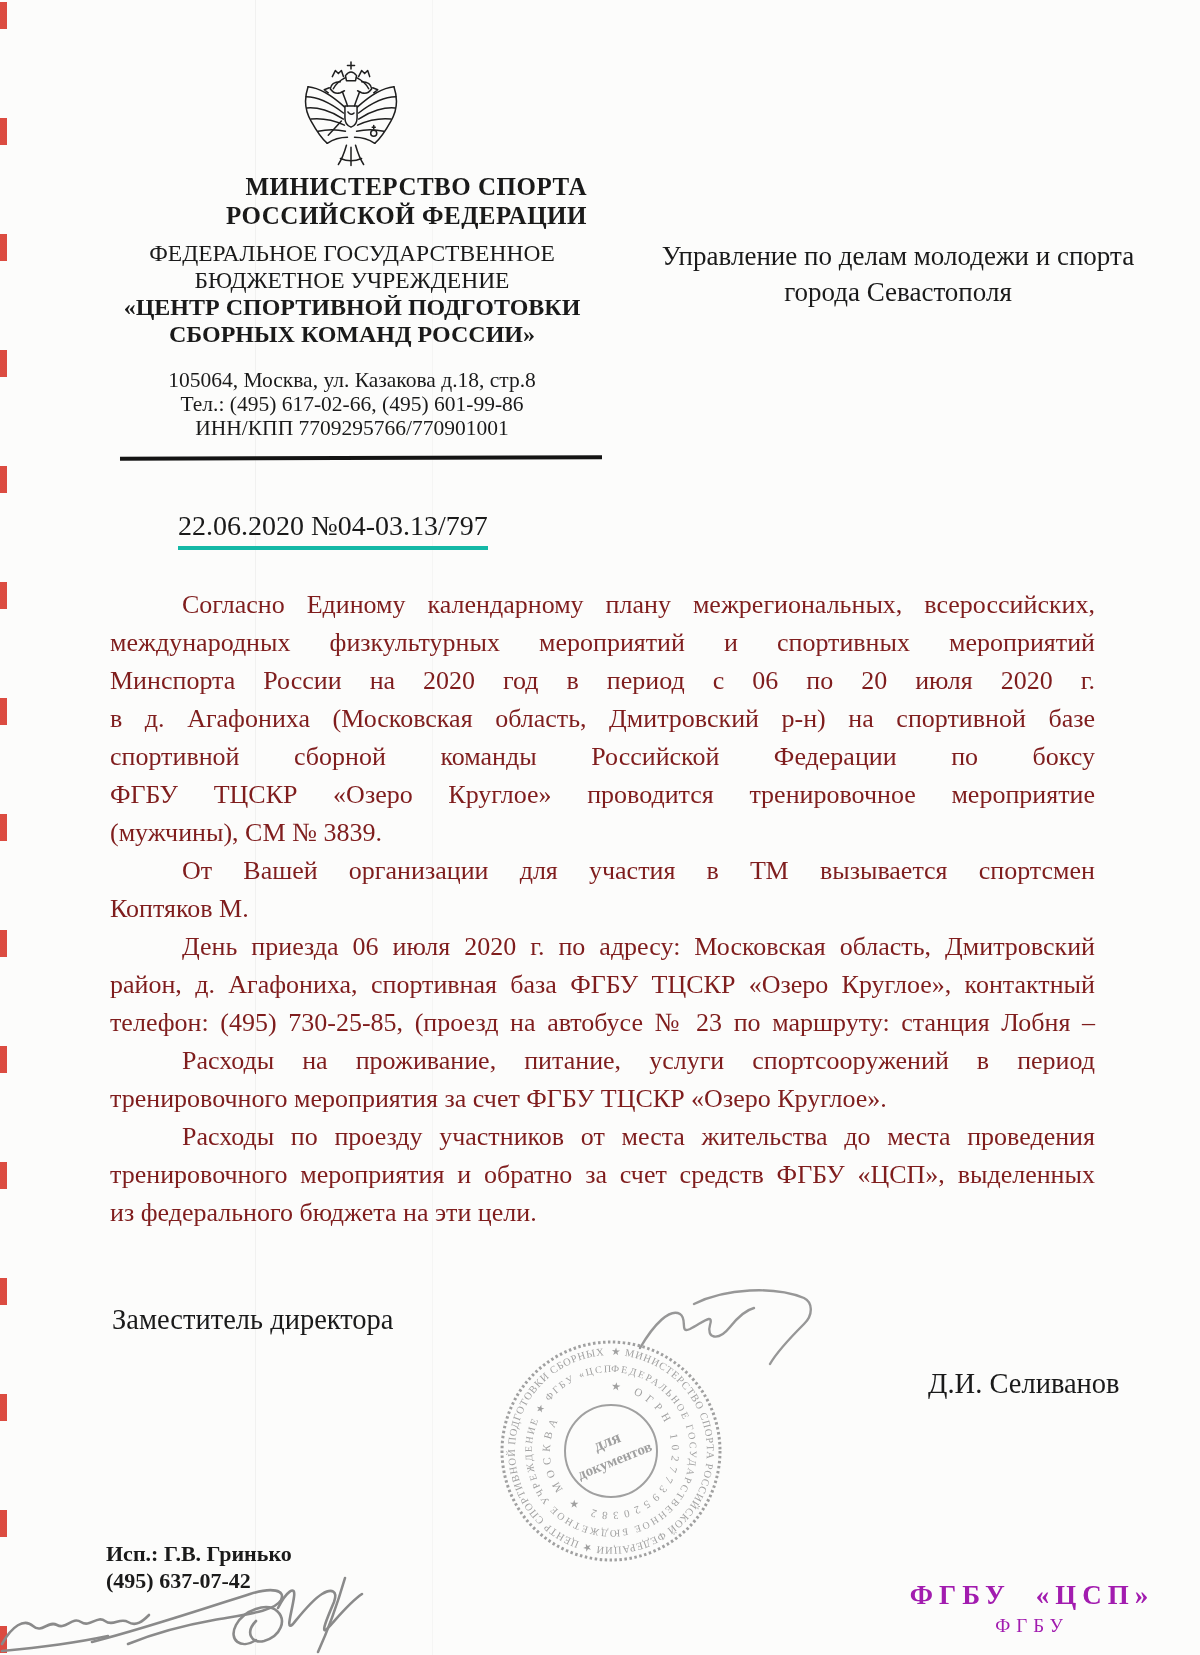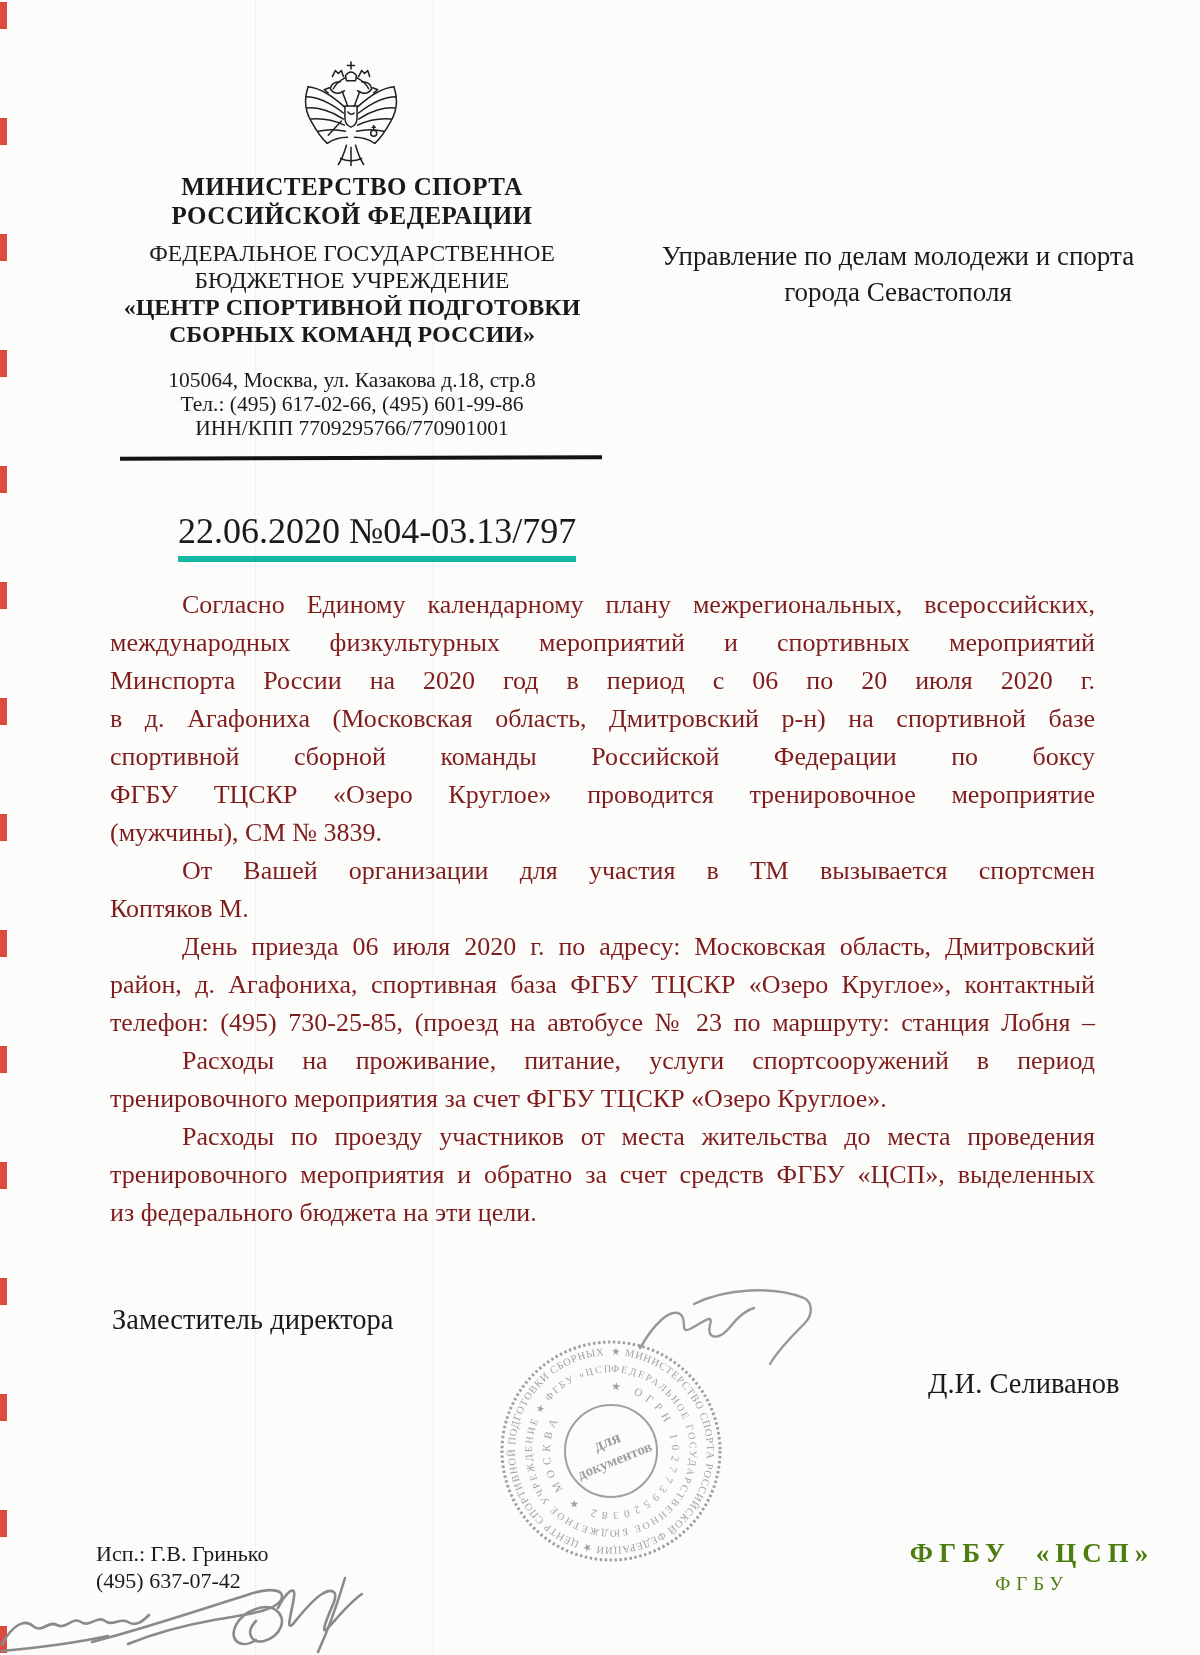--- a/index.html
+++ b/index.html
@@ -6,42 +6,42 @@
   .page{position:relative;width:1200px;height:1655px;background:#fcfcfb;overflow:hidden;
         font-family:"Liberation Serif","DejaVu Serif",serif;color:#1a1a1a;}
   
   .fold{position:absolute;top:0;bottom:0;width:1px;background:rgba(0,0,0,0.045);}
   
   .edge-marks{position:absolute;left:0;top:2px;bottom:0;width:7px;
       background:repeating-linear-gradient(180deg,#d8382c 0 27px,transparent 27px 116px);opacity:.9;}
   .emblem{position:absolute;left:303px;top:58px;width:96px;height:112px;}
   .center{text-align:center;}
   .ministry{position:absolute;left:117px;top:172px;width:470px;font-weight:bold;
-            font-size:25px;line-height:29px;letter-spacing:.5px;}
+            font-size:25px;line-height:29px;letter-spacing:.5px;text-align:right;}
   .org{position:absolute;left:117px;top:240px;width:470px;font-size:23.5px;line-height:27px;}
   .org .b{font-weight:bold;font-size:24px;}
   .addr{position:absolute;left:117px;top:368px;width:470px;font-size:21.5px;line-height:24px;}
   .rule{position:absolute;left:120px;top:456px;width:482px;height:4px;background:#141414;
         transform:rotate(-0.15deg);}
   .recipient{position:absolute;left:628px;top:238px;width:540px;font-size:27px;line-height:36px;}
-  .refline{position:absolute;left:178px;top:510px;font-size:36px;
-           border-bottom:6px solid #14b8a6;padding-bottom:4px;}
+  .refline{position:absolute;left:178px;top:510px;font-size:28px;
+           border-bottom:4px solid #14b8a6;padding-bottom:4px;}
   .body{position:absolute;left:110px;top:586px;width:985px;font-size:26px;color:#7f1d1d;}
   .bl{height:38px;line-height:38px;text-align:justify;text-align-last:justify;}
   .bl.last{text-align:left;text-align-last:auto;}
   .bl.ind{padding-left:72px;}
   .sig-title{position:absolute;left:112px;top:1304px;font-size:28.5px;}
   .sig-name{position:absolute;left:928px;top:1368px;font-size:28.5px;}
   .stamp{position:absolute;left:498px;top:1338px;width:226px;height:226px;
          filter:blur(0.5px);opacity:.82;}
   .flourish{position:absolute;left:632px;top:1280px;width:190px;height:110px;}
-  .executor{position:absolute;left:96px;top:1540px;font-size:22px;line-height:27px;}
+  .executor{position:absolute;left:106px;top:1540px;font-size:22px;line-height:27px;font-weight:bold;}
   .bottom-sigs{position:absolute;left:0;top:1552px;width:430px;height:103px;}
-  .mailstamp{position:absolute;left:872px;top:1538px;width:320px;text-align:center;
-             color:#4d7c0f;filter:blur(0.4px);}
+  .mailstamp{position:absolute;left:872px;top:1580px;width:320px;text-align:center;
+             color:#a21caf;filter:blur(0.4px);}
   .mailstamp .l1{font-size:27px;font-weight:bold;letter-spacing:6px;word-spacing:12px;}
   .mailstamp .l2{font-size:19px;letter-spacing:6px;margin-top:4px;}
   .stamp text{fill:#8d8d8d;font-family:"Liberation Serif",serif;}
 </style>
 </head>
 <body>
 
 <div class="page">
 
   <div class="edge-marks"></div>

